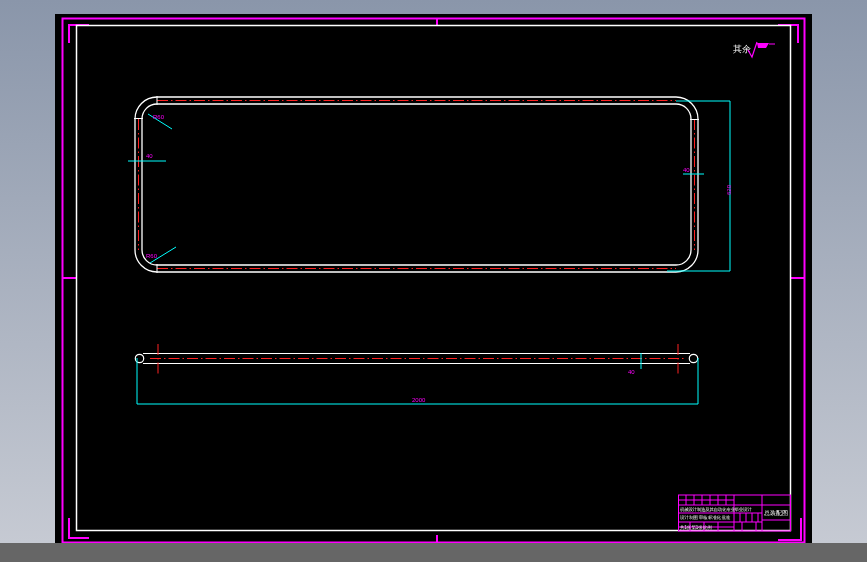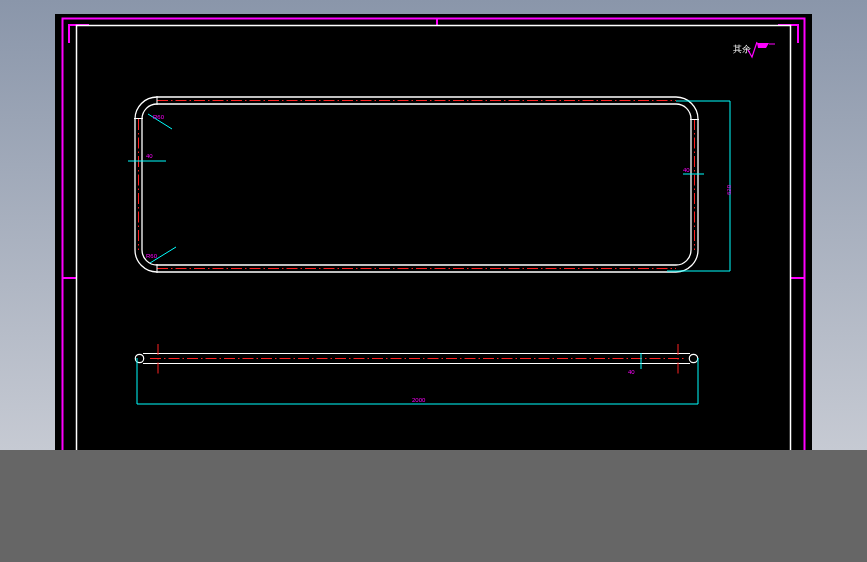--- a/index.html
+++ b/index.html
@@ -1,17 +1,17 @@
 <!DOCTYPE html>
 <html style="--bg-top: #8a96aa; --bg-bottom: #c6cad3; --magenta: #ff00ff; --white: #ffffff; --cyan: #00ffff; --red: #ff2222; --dimtxt: #ff00ff;"><head>
 <meta charset="utf-8">
 <style>
   html,body{margin:0;padding:0;background:#666;}
   .screen{
-    position:relative;width:867px;height:450px;overflow:hidden;
+    position:relative;width:867px;height:543px;overflow:hidden;
     background:linear-gradient(180deg,var(--bg-top) 0%,var(--bg-bottom) 100%);
     font-family:"Liberation Sans",sans-serif;
   }
   svg{position:absolute;left:0;top:0;}
   .mg-s{stroke:var(--magenta);fill:none;}
   .wh-s{stroke:var(--white);fill:none;}
   .cy-s{stroke:var(--cyan);fill:none;stroke-width:1;}
   .rd-s{stroke:var(--red);fill:none;stroke-width:1;stroke-dasharray:11 3 1.5 3;}
   .mg-f{fill:var(--magenta);}
   text.dim{fill:var(--dimtxt);font:6px "Liberation Sans",sans-serif;}

